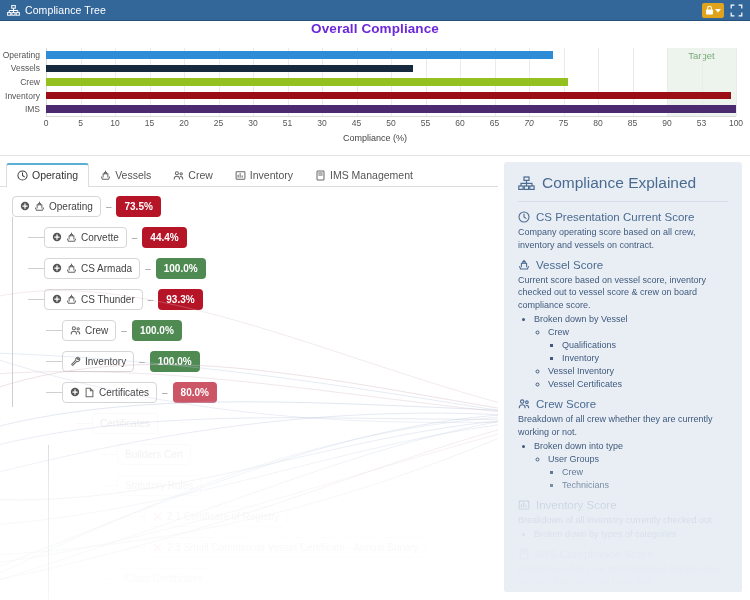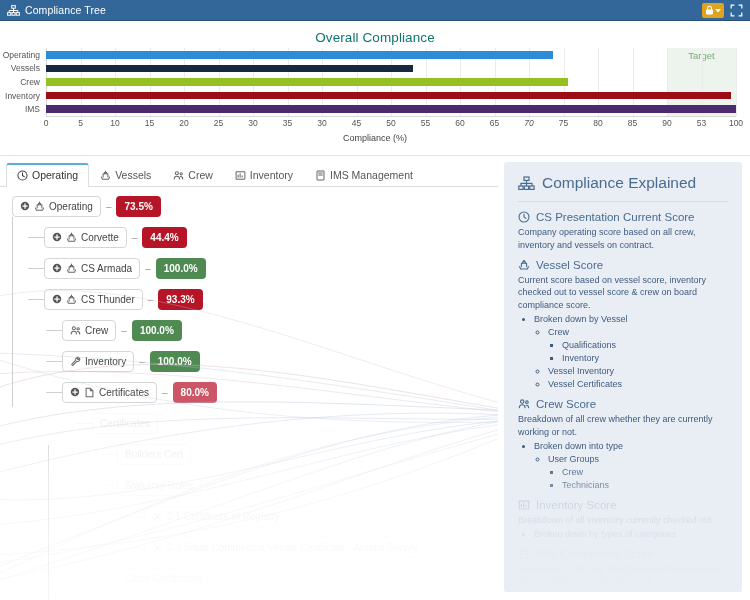--- a/index.html
+++ b/index.html
@@ -27,22 +27,22 @@
   }
   .lock-btn svg{display:block;}
   .expand-btn{width:13px;height:13px;cursor:pointer;display:block;}
 
   
   .chart-wrap{
     height:134px;min-height:134px;position:relative;background:#fff;
     border-bottom:1px solid #e3e3e3;
   }
   .chart-title{
-    text-align:center;font-size:13.5px;color:#0f766e;padding-top:9px;
-    font-weight:400;letter-spacing:.1px;
+    text-align:center;font-size:13.5px;color:#6d28d9;padding-top:0;
+    font-weight:700;letter-spacing:.1px;
   }
   .plot{
     position:absolute;left:46px;right:14px;top:27px;height:68px;
   }
   .target-band{
     position:absolute;top:0;bottom:0;background:#e6f0e6;opacity:.72;
   }
   .target-label{
     position:absolute;top:2px;font-size:9.5px;color:#7aab7a;transform:translateX(-50%);
     white-space:nowrap;
@@ -228,21 +228,21 @@
       </div>
     <div class="xaxis"></div>
     <div class="xticks" id="xticks">
         <div class="xtick" style="left: 0%;">0</div>
         <div class="xtick" style="left: 5%;">5</div>
         <div class="xtick" style="left: 10%;">10</div>
         <div class="xtick" style="left: 15%;">15</div>
         <div class="xtick" style="left: 20%;">20</div>
         <div class="xtick" style="left: 25%;">25</div>
         <div class="xtick" style="left: 30%;">30</div>
-        <div class="xtick" style="left: 35%;">35</div>
+        <div class="xtick" style="left: 35%;">51</div>
         <div class="xtick" style="left: 40%;">30</div>
         <div class="xtick" style="left: 45%;">45</div>
         <div class="xtick" style="left: 50%;">50</div>
         <div class="xtick" style="left: 55%;">55</div>
         <div class="xtick" style="left: 60%;">60</div>
         <div class="xtick" style="left: 65%;">65</div>
         <div class="xtick" style="left: 70%; font-style: italic;">70</div>
         <div class="xtick" style="left: 75%;">75</div>
         <div class="xtick" style="left: 80%;">80</div>
         <div class="xtick" style="left: 85%;">85</div>

